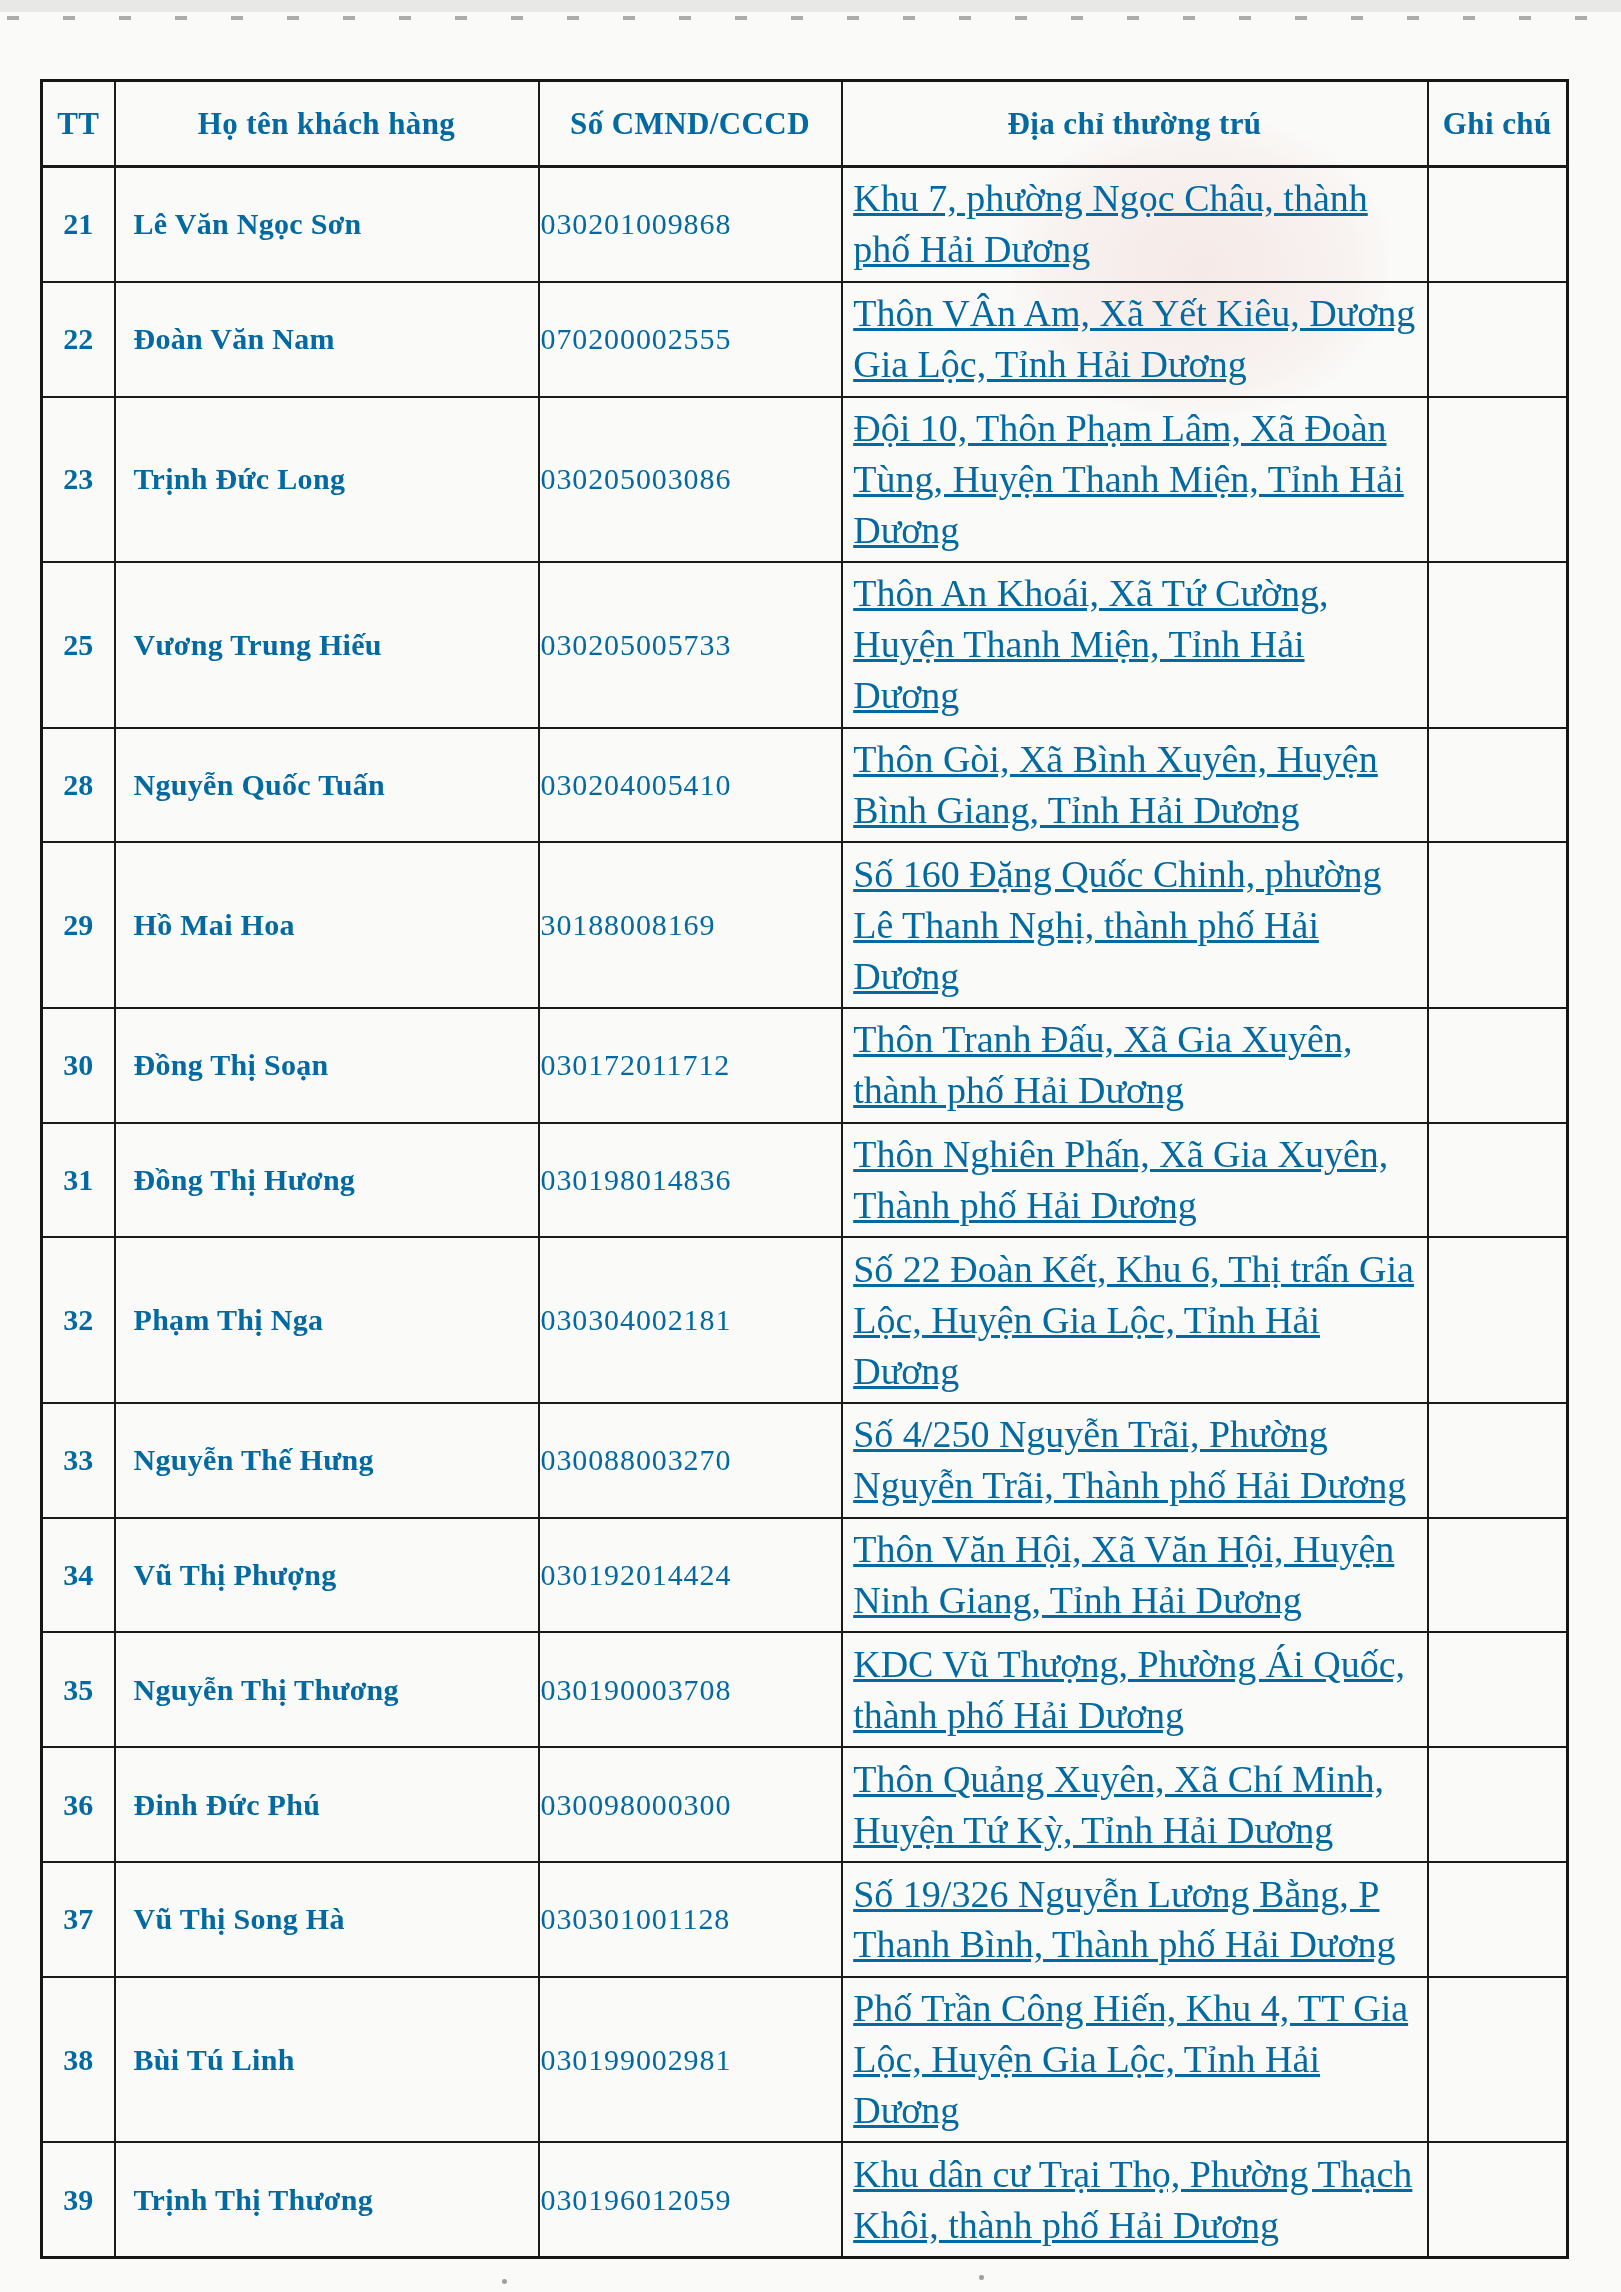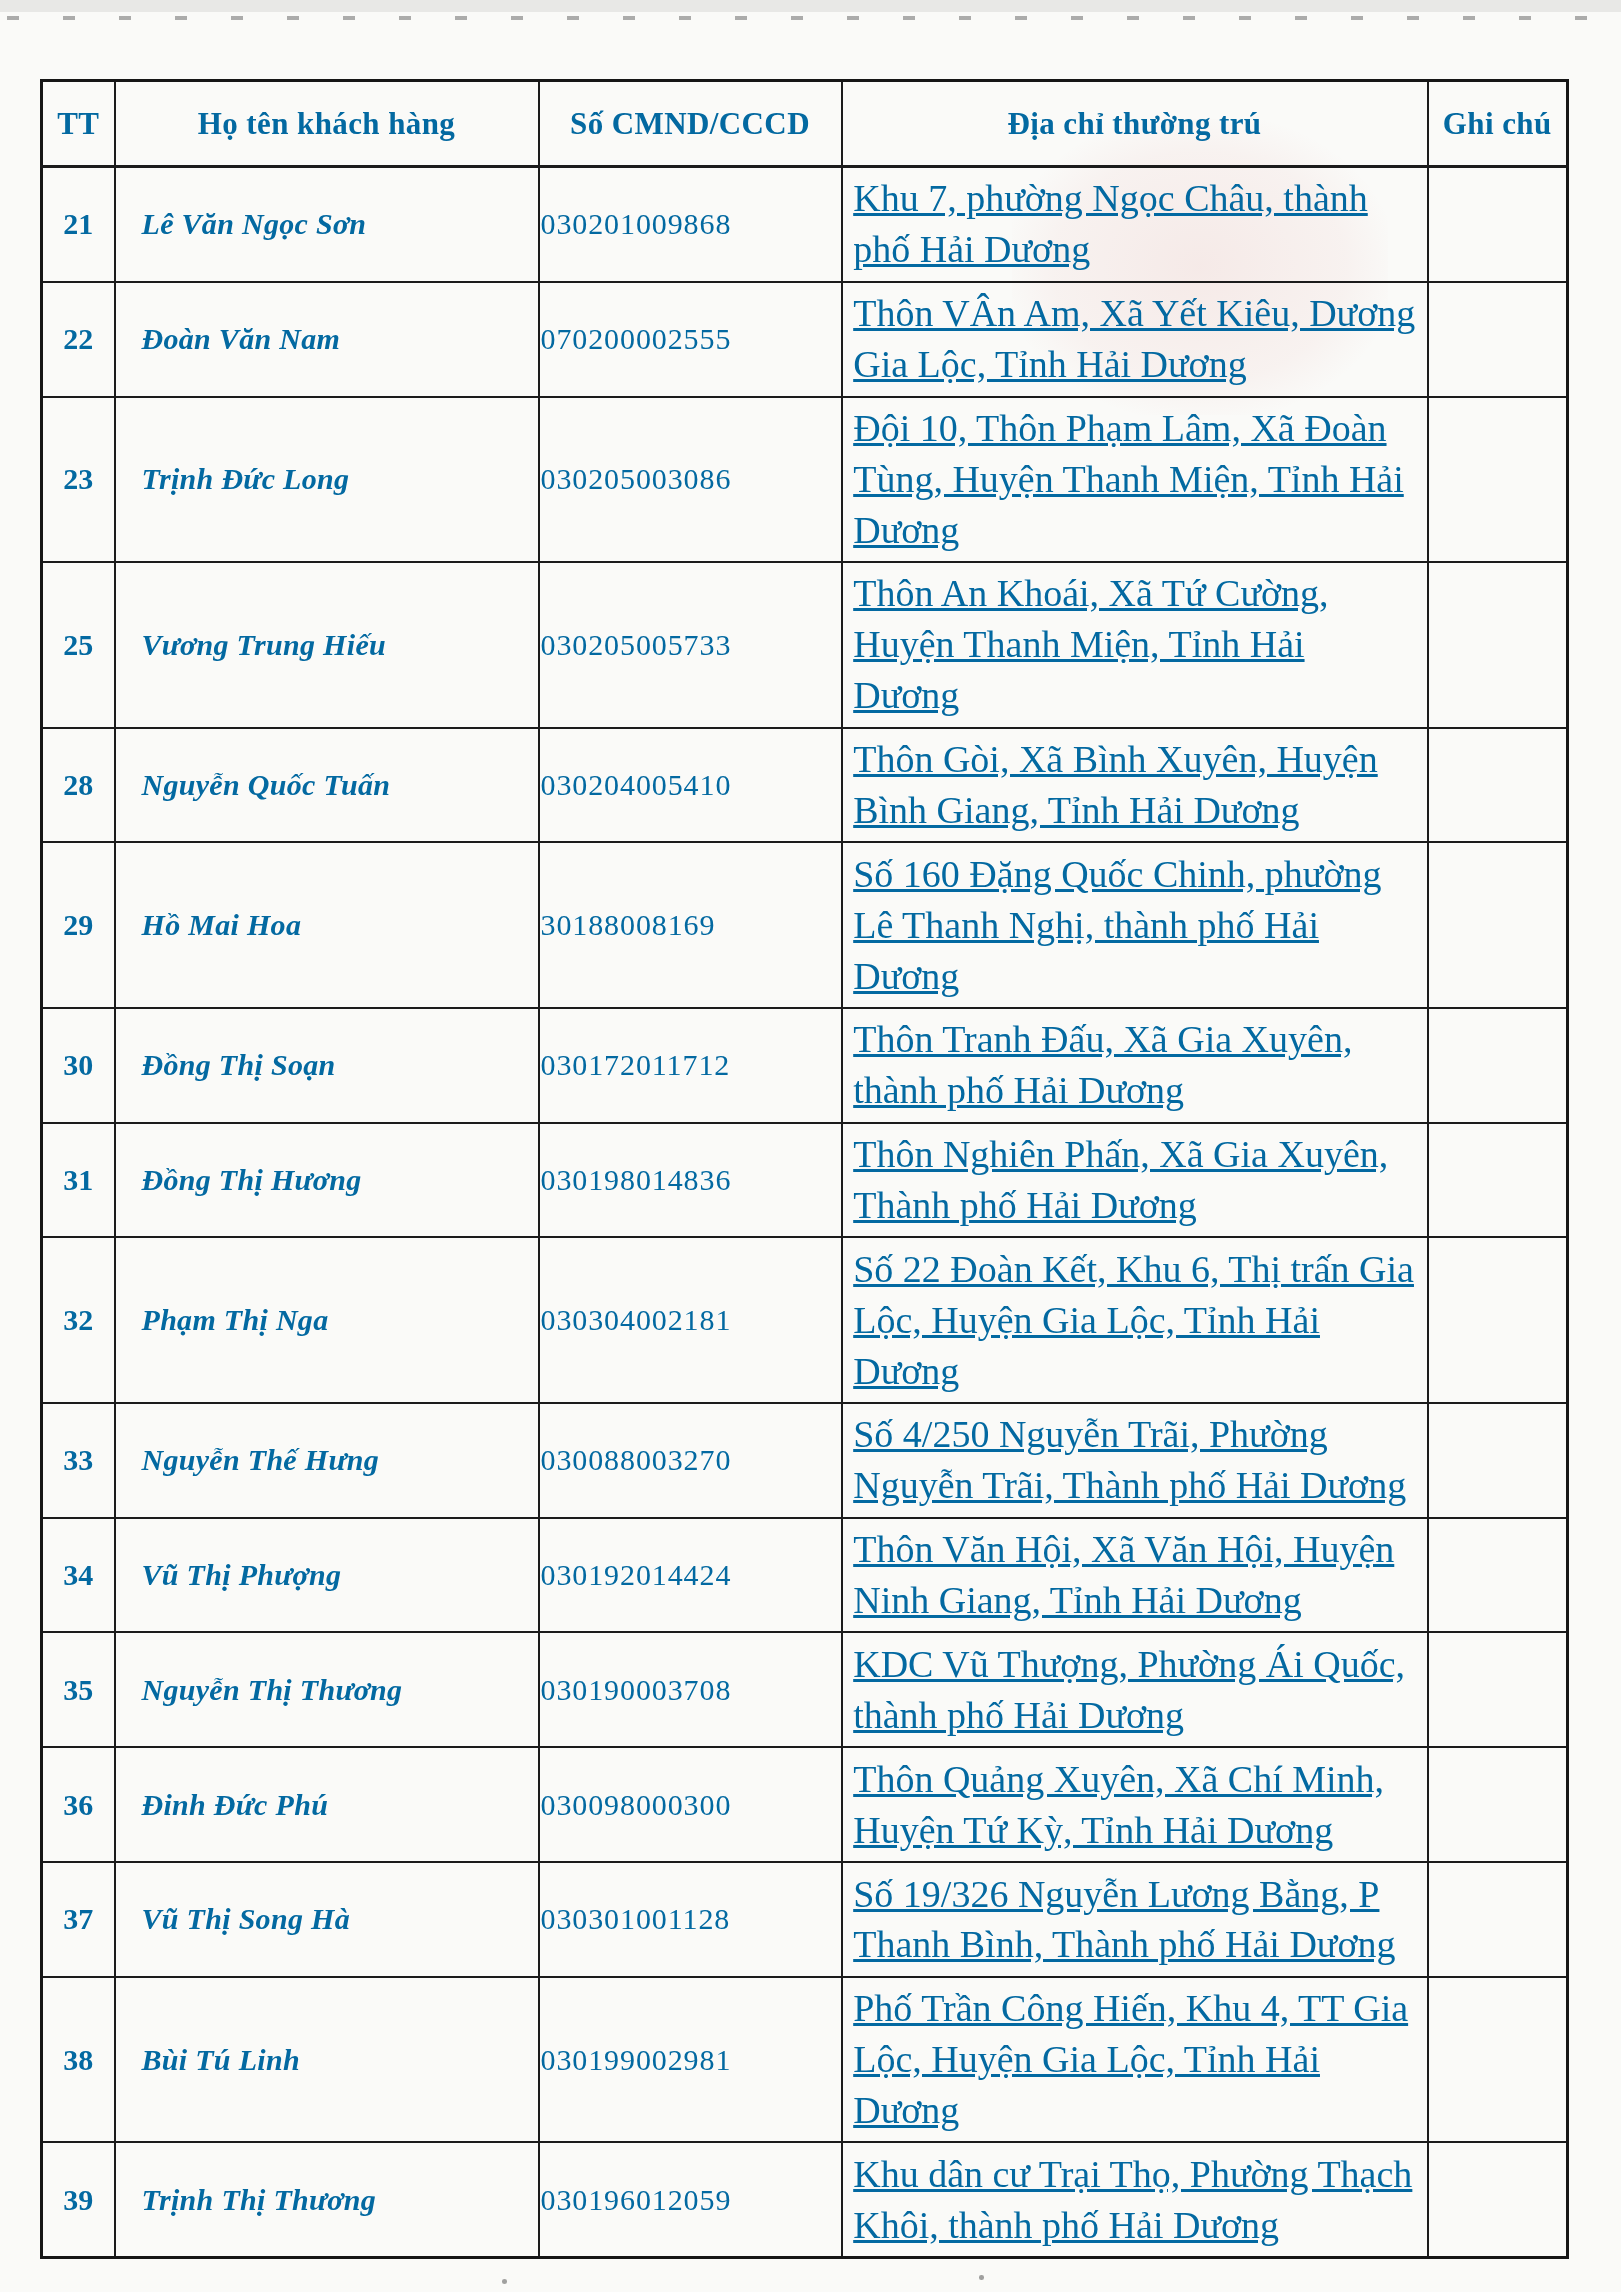--- a/index.html
+++ b/index.html
@@ -74,23 +74,22 @@
   table.doc tbody td { height: 102px; vertical-align: middle; }
 
   td.tt {
     text-align: center;
     font-size: 30px;
     font-weight: 700;
   }
   td.name {
     font-size: 30px;
     font-weight: 700;
-    padding-left: 26px;
+    padding-left: 18px;
     letter-spacing: 0.3px;
-    font-style: italic;
   }
   td.id {
     font-size: 30px;
     letter-spacing: 0.9px;
   }
   td.addr {
     font-size: 38px;
     line-height: 1.34;
     padding: 5.4px 9px 5.4px 10.7px;
     text-decoration: underline;

